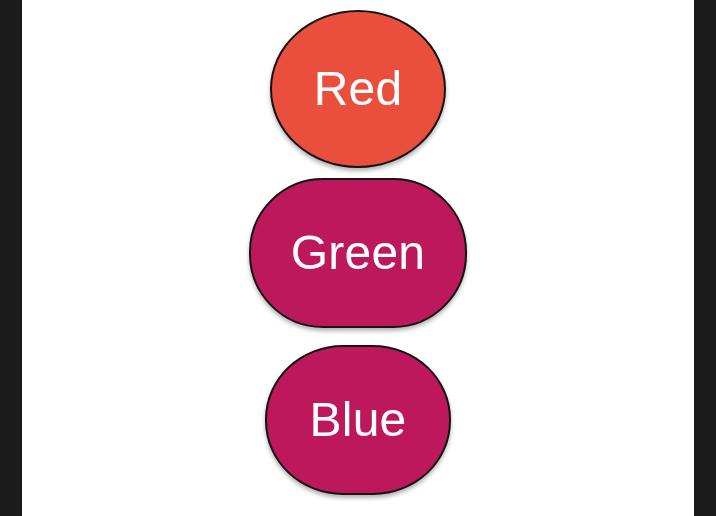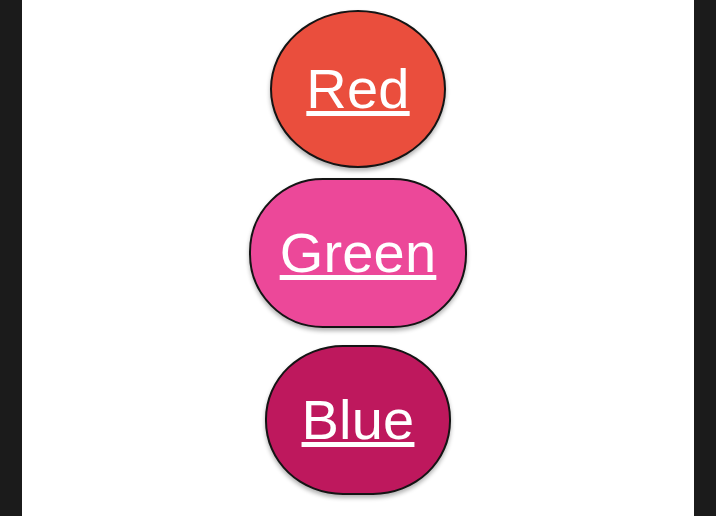--- a/index.html
+++ b/index.html
@@ -59,27 +59,26 @@
     border: 2px solid #141414;
     display: flex;
     align-items: center;
     justify-content: center;
     box-shadow: 0 3px 4px rgba(0, 0, 0, 0.30);
   }
 
   .shape-label {
     color: #ffffff;
     font-family: "Liberation Sans", sans-serif;
-    font-size: 56px;
+    font-size: 48px;
     font-weight: 400;
     line-height: 1;
     letter-spacing: 0.2px;
     white-space: nowrap;
     user-select: none;
-    text-decoration: underline;
   }
 
   
   #shape-red {
     left: 248px;
     top: 10px;
     width: 176px;
     height: 158px;
     border-radius: 50% / 50%;
   }
@@ -110,21 +109,21 @@
   <div class="letterbox left"></div>
   <div class="letterbox right"></div>
 
   <div id="page-canvas">
     <div class="shape-stack">
 
       <div class="shape" id="shape-red" style="background-color: rgb(234, 78, 61);">
         <span class="shape-label">Red</span>
       </div>
 
-      <div class="shape" id="shape-green" style="background-color: #ec4899;">
+      <div class="shape" id="shape-green" style="background-color: #be185d;">
         <span class="shape-label">Green</span>
       </div>
 
       <div class="shape" id="shape-blue" style="background-color: #be185d;">
         <span class="shape-label">Blue</span>
       </div>
 
     </div>
   </div>
 

